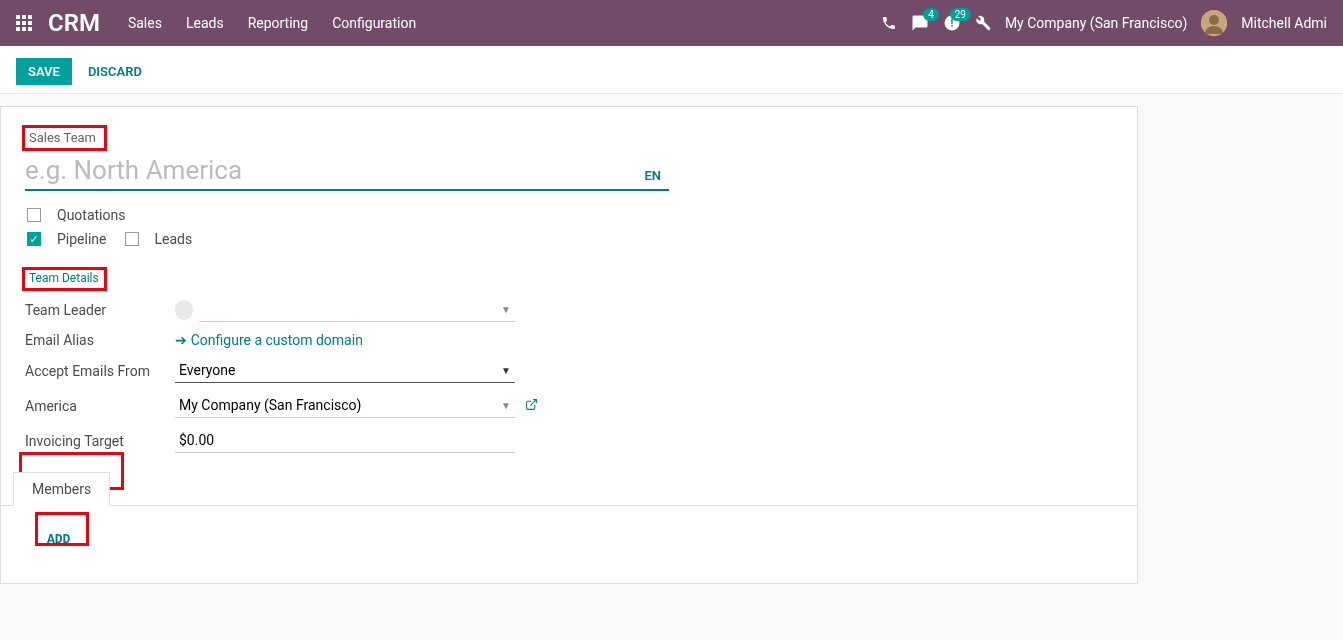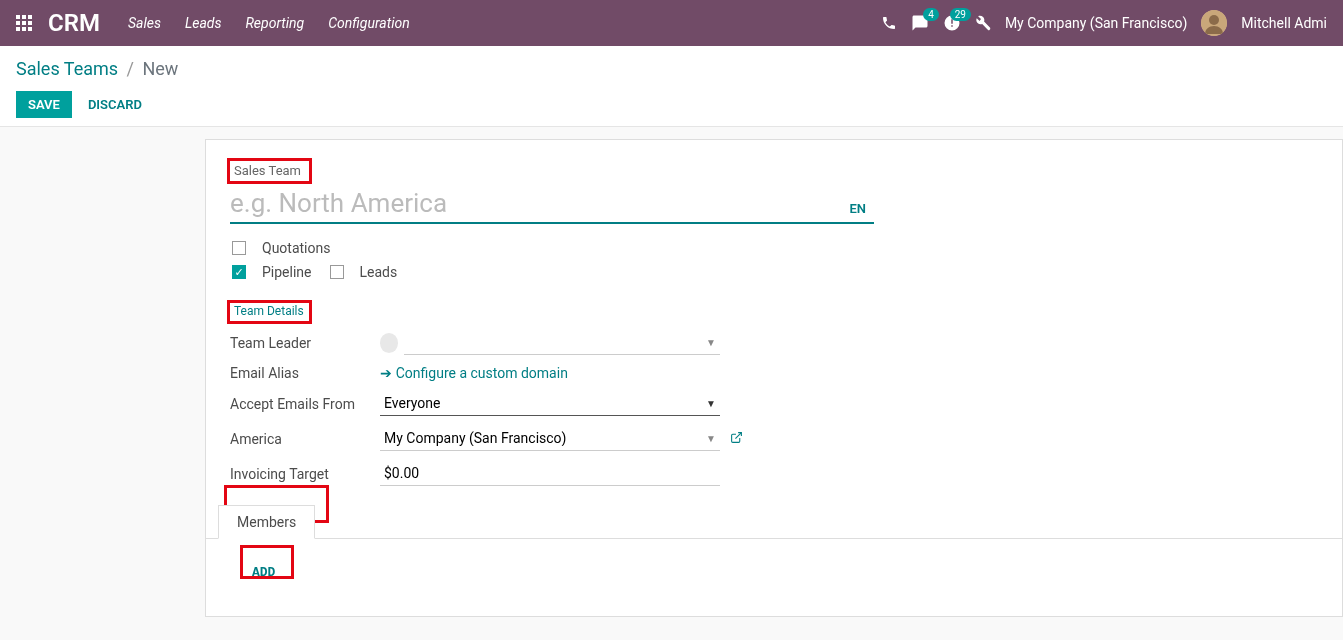--- a/index.html
+++ b/index.html
@@ -4,41 +4,41 @@
 <style>
 * { margin: 0; padding: 0; box-sizing: border-box; font-family: -apple-system, BlinkMacSystemFont, "Segoe UI", Roboto, sans-serif; }
 body { background: #f9f9f9; width: 1343px; height: 640px; overflow: hidden; }
 
 
 .navbar { background: #714b67; height: 46px; display: flex; align-items: center; padding: 0 16px; color: #fff; }
 .navbar-left { display: flex; align-items: center; gap: 8px; }
 .apps-icon { display: grid; grid-template-columns: repeat(3, 4px); grid-template-rows: repeat(3, 4px); gap: 2px; margin-right: 8px; cursor: pointer; }
 .apps-icon span { background: #fff; width: 4px; height: 4px; }
 .brand { font-weight: 600; font-size: 24px; margin-right: 20px; }
-.nav-menu { display: flex; gap: 24px; font-style: italic; }
+.nav-menu { display: flex; gap: 24px; }
 .nav-menu a { color: #fff; text-decoration: none; font-size: 14px; }
 .navbar-right { margin-left: auto; display: flex; align-items: center; gap: 14px; }
 .icon-btn { position: relative; cursor: pointer; display: flex; align-items: center; }
 .badge { position: absolute; top: -6px; right: -10px; background: #00a09d; color: #fff; border-radius: 8px; font-size: 10px; padding: 1px 5px; min-width: 14px; text-align: center; }
 .company-label { font-size: 14px; }
 .avatar { width: 26px; height: 26px; border-radius: 50%; background: #d9b38c; display: flex; align-items: center; justify-content: center; font-size: 11px; color: #333; overflow: hidden; }
 .user-name { font-size: 14px; }
 
 
 .action-bar { background: #fff; padding: 12px 16px 8px 16px; border-bottom: 1px solid #e5e5e5; }
 .breadcrumb { font-size: 18px; color: #7c7bad; margin-bottom: 12px; }
 .breadcrumb a { color: #017e84; text-decoration: none; }
 .breadcrumb .sep { color: #999; margin: 0 4px; }
 .breadcrumb .current { color: #6c757d; }
 .action-buttons { display: flex; align-items: center; gap: 12px; }
 .btn-save { background: #00a09d; color: #fff; border: none; padding: 6px 12px; font-size: 13px; font-weight: 600; cursor: pointer; }
 .btn-discard { background: transparent; color: #017e84; border: none; padding: 6px 4px; font-size: 13px; font-weight: 600; cursor: pointer; }
 
 
-.form-container { display: flex; justify-content: flex-end; padding-top: 12px; margin-left: 32px; }
+.form-container { display: flex; justify-content: flex-start; padding-top: 12px; }
 .form-sheet { background: #fff; border: 1px solid #ddd; width: 1138px; padding: 20px 24px 30px 24px; position: relative; }
 
 .field-label-top { font-size: 13px; color: #666; margin-bottom: 4px; display: inline-block; padding: 2px 4px; }
 .name-row { display: flex; align-items: flex-end; margin-bottom: 16px; width: 644px; }
 .name-input { font-size: 26px; border: none; border-bottom: 2px solid #017e84; flex: 1; padding: 4px 0; outline: none; color: #6d28d9; }
 .name-input::placeholder { color: #bbb; }
 .lang-btn { color: #017e84; font-size: 13px; font-weight: 600; padding: 0 8px 6px 8px; cursor: pointer; border-bottom: 2px solid #017e84; }
 
 .checkbox-group { margin-bottom: 20px; margin-left: 2px; }
 .checkbox-row { display: flex; align-items: center; gap: 18px; margin-bottom: 8px; }
@@ -123,25 +123,20 @@
           <circle cx="13" cy="13" r="13" fill="#c9a77a"></circle>
           <circle cx="13" cy="10" r="5" fill="#8b6b4a"></circle>
           <path d="M4 24c0-5 4-8 9-8s9 3 9 8" fill="#8b6b4a"></path>
         </svg>
     </div>
     <div class="user-name">Mitchell Admi</div>
   </div>
 </div>
 
 <div class="action-bar">
-  <div class="breadcrumb">
-    <a href="#">Sales Teams</a>
-    <span class="sep">/</span>
-    <span class="current">New</span>
-  </div>
   <div class="action-buttons">
     <button class="btn-save">SAVE</button>
     <button class="btn-discard">DISCARD</button>
   </div>
 </div>
 
 <div class="form-container">
   <div class="form-sheet">
 
     <div class="highlight-box hl1"></div>

